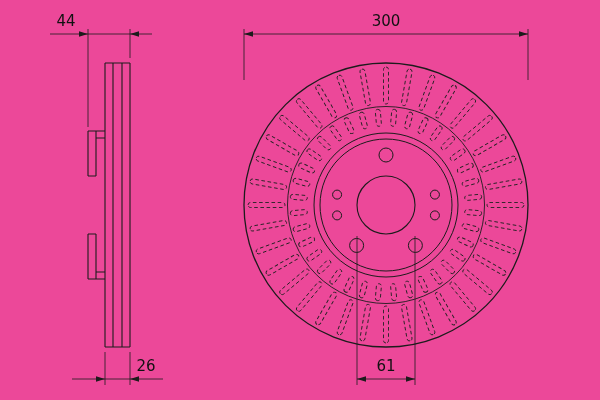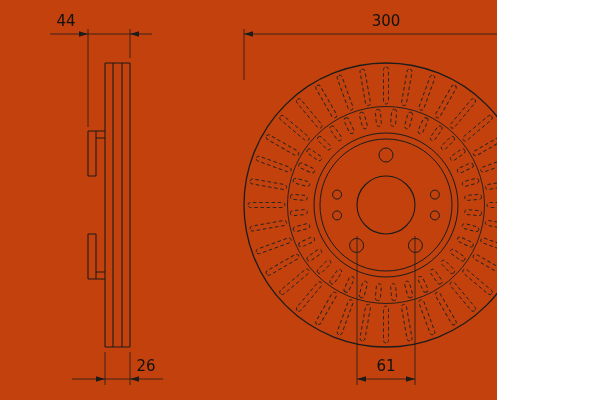--- a/index.html
+++ b/index.html
@@ -1,20 +1,20 @@
 <!DOCTYPE html>
 <html><head>
 <meta charset="utf-8">
 <style>
   html, body { margin: 0; padding: 0; }
   body { background: #ffffff; }
   .page {
-    width: 497px;
+    width: 600px;
     height: 400px;
-    background: #c2410c;
+    background: #ec4899;
     position: relative;
     overflow: hidden;
     font-family: "DejaVu Sans", "Liberation Sans", sans-serif;
   }
   svg { display: block; }
   .outline { stroke: #1c1c1c; fill: none; stroke-linecap: butt; }
   .dim-line { stroke: #1c1c1c; stroke-width: 0.8; fill: none; }
   .arrow { fill: #1c1c1c; stroke: none; }
   .dim-text {
     font-size: 15px;

